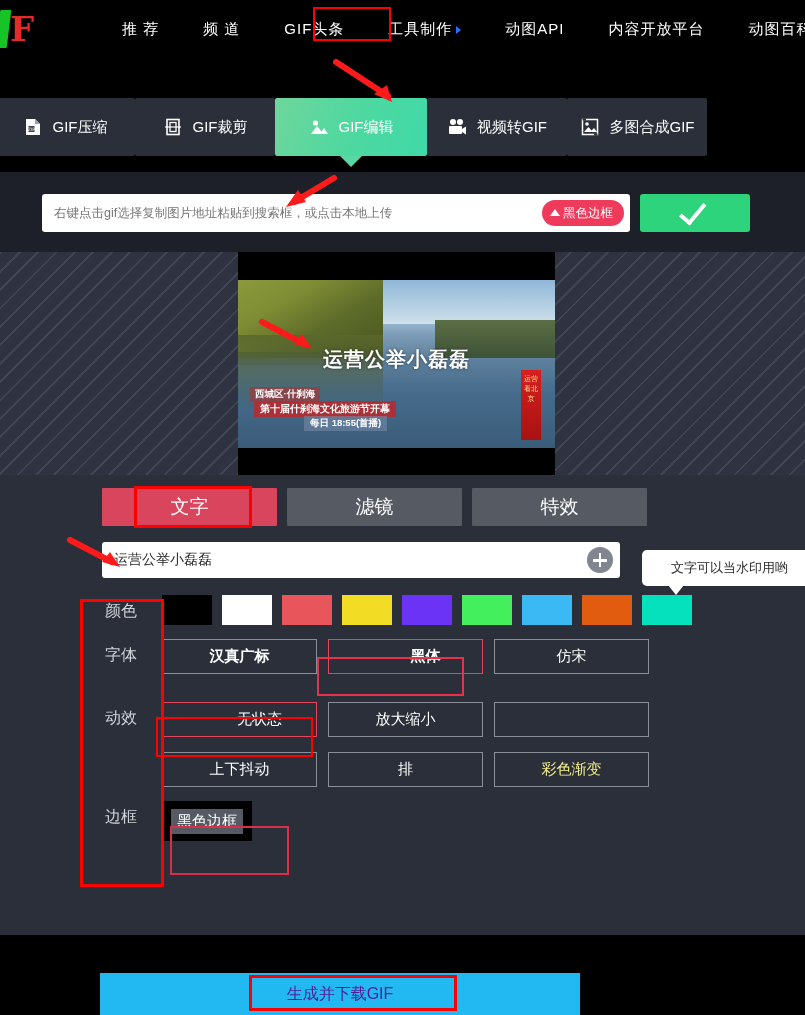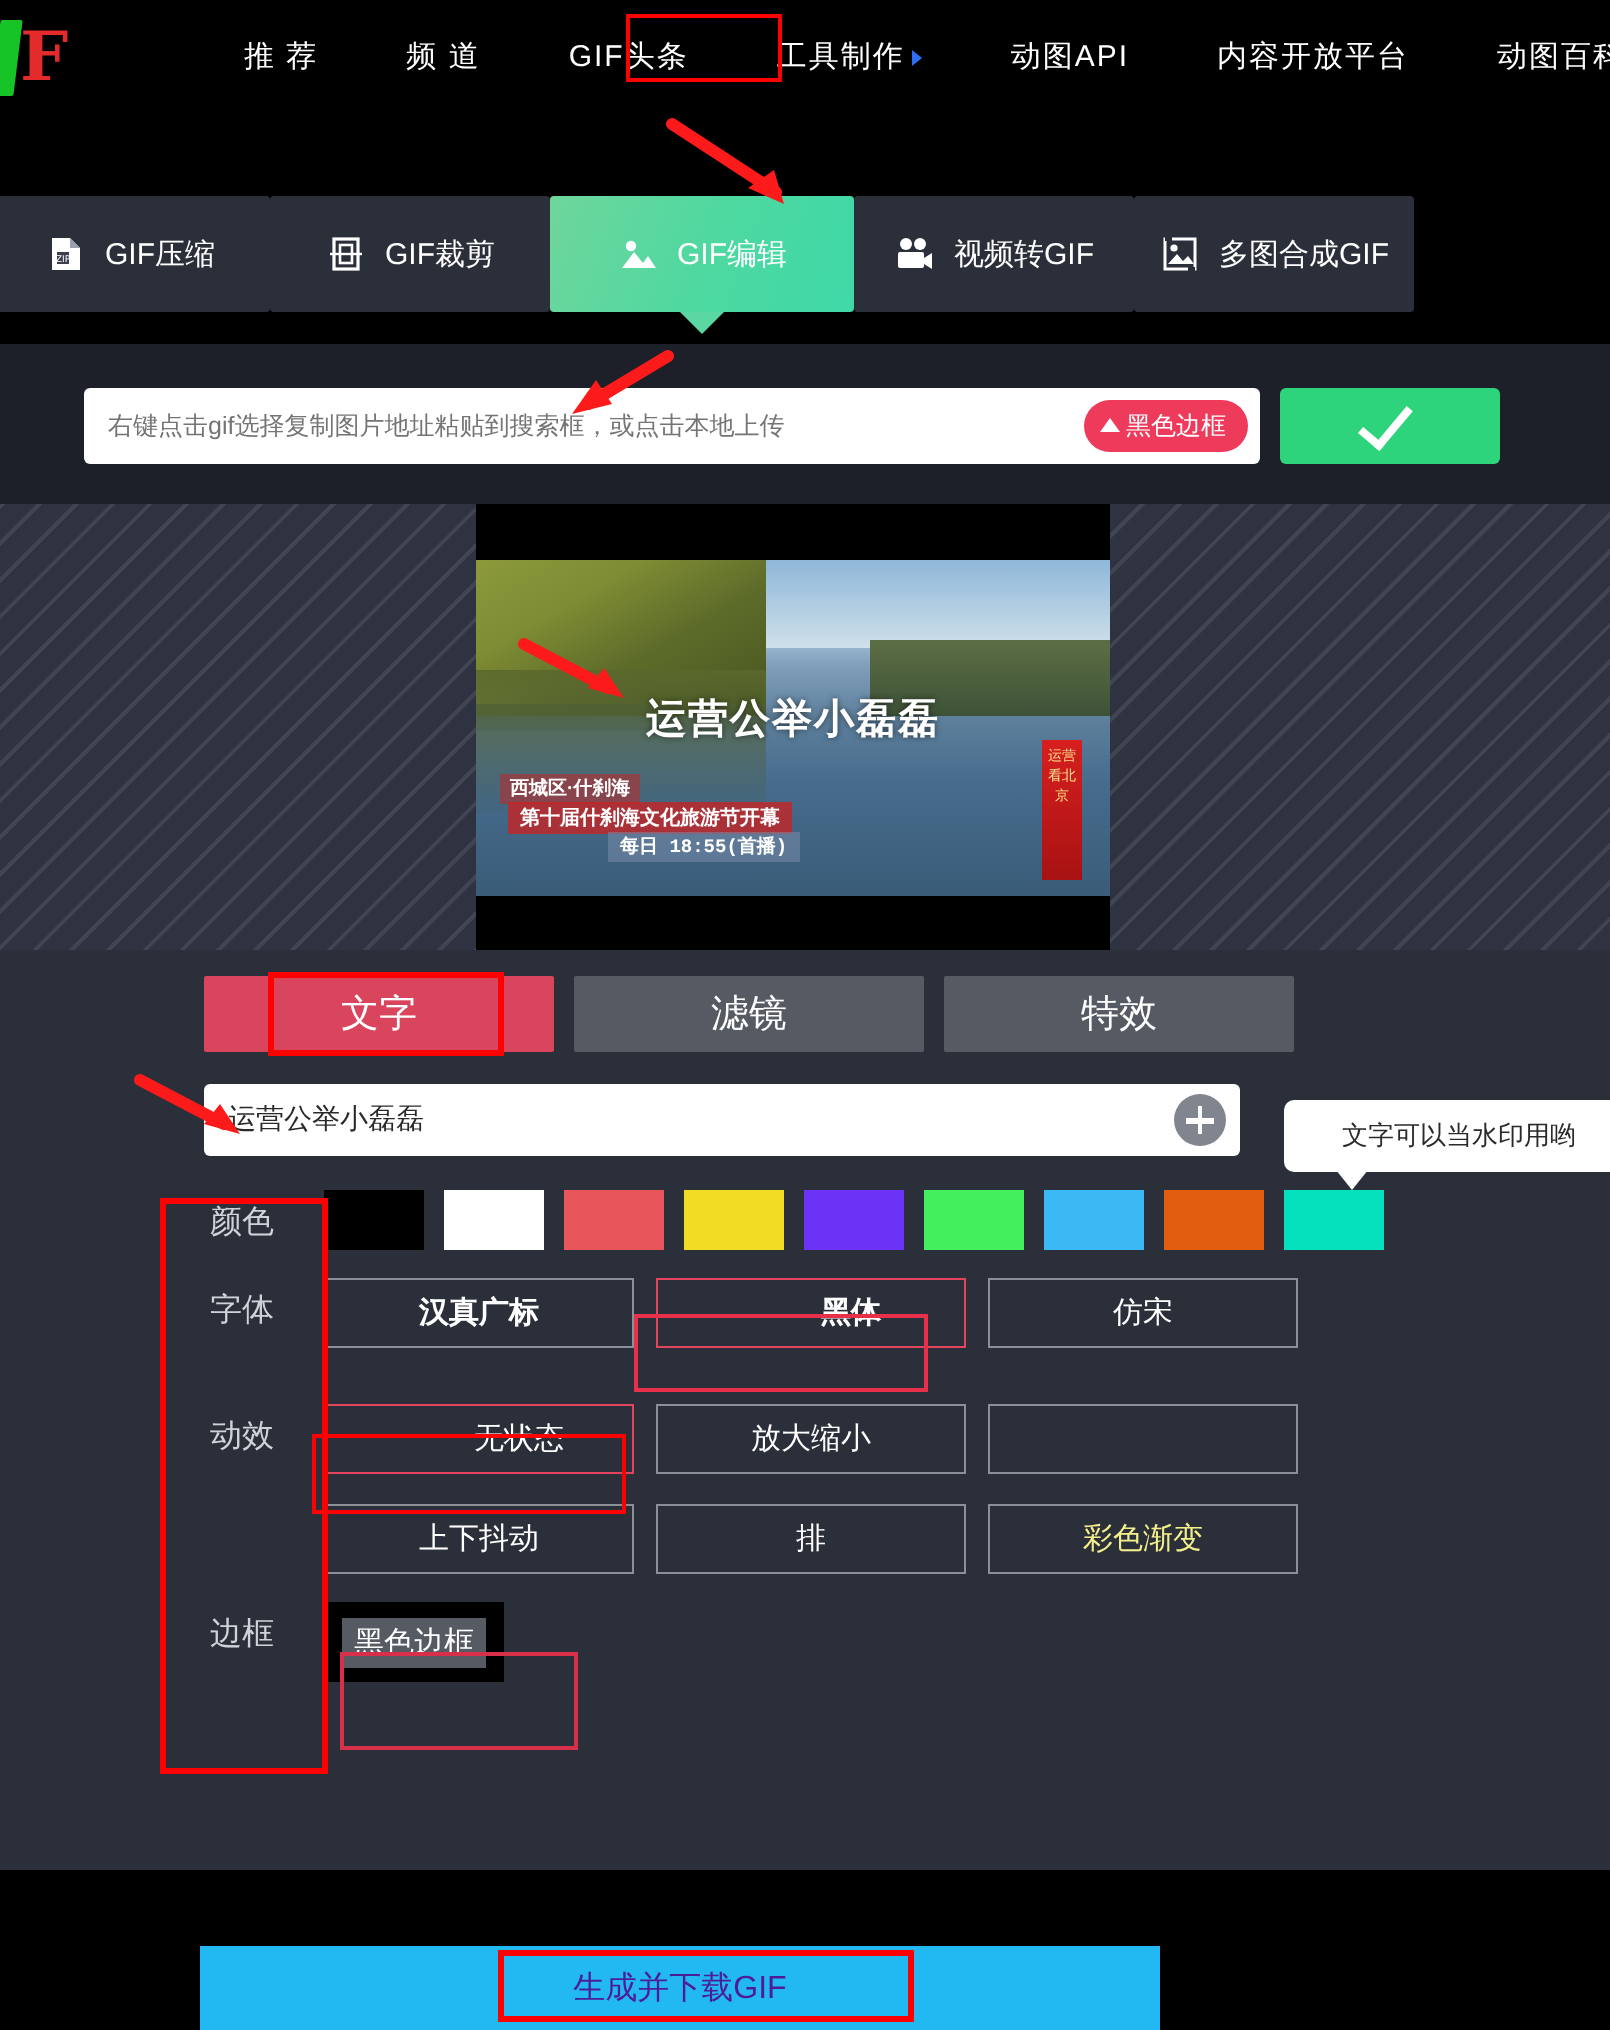--- a/index.html
+++ b/index.html
@@ -158,21 +158,21 @@
   .sub1 {
     position:absolute; left:12px; top:107px; background:rgba(190,40,40,0.55);
     color:#fff; font-size:9.5px; padding:1px 5px; font-weight:bold;
   }
   .sub2 {
     position:absolute; left:16px; top:121px; background:rgba(200,35,35,0.78);
     color:#fff; font-size:10px; padding:1px 6px; font-weight:bold;
   }
   .sub3 {
     position:absolute; left:66px; top:136px; background:rgba(120,140,170,0.55);
-    color:#fff; font-size:9.5px; padding:1px 6px; font-weight:bold;font-family:Liberation Mono, monospace;
+    color:#fff; font-size:9.5px; padding:1px 6px; font-weight:bold;
   }
   .redbanner {
     position:absolute; right:14px; top:90px; width:20px; height:70px;
     background:linear-gradient(to bottom,#d81f1f,#a81212);
     color:#f8e08a; font-size:7px; text-align:center; line-height:1.45;
     padding-top:4px; letter-spacing:0;
   }
 
   
   .panel {

